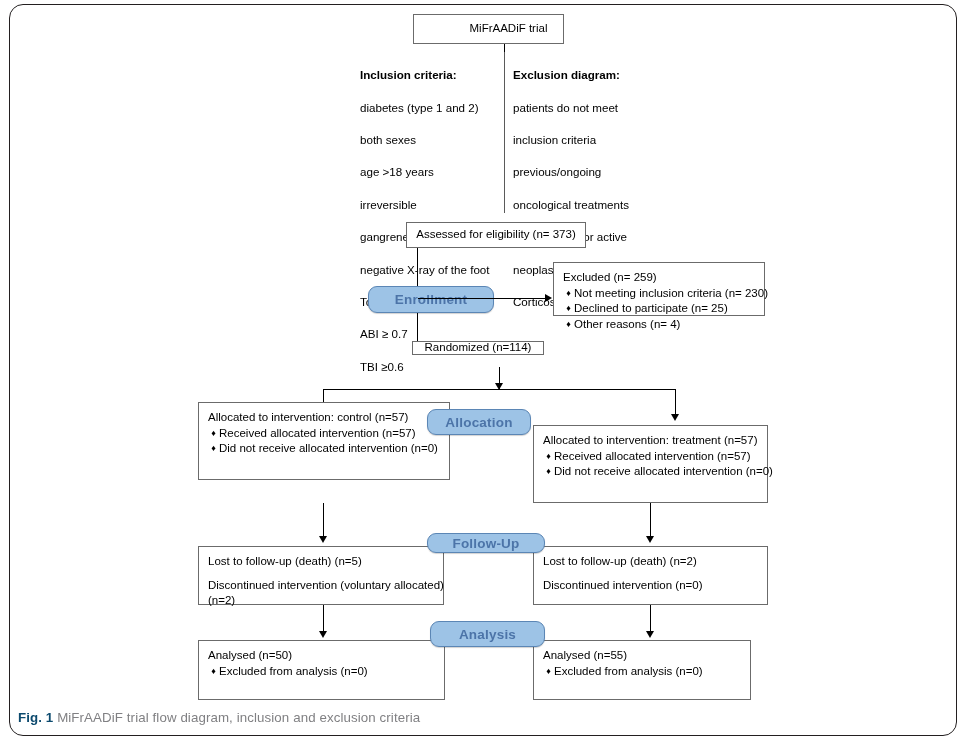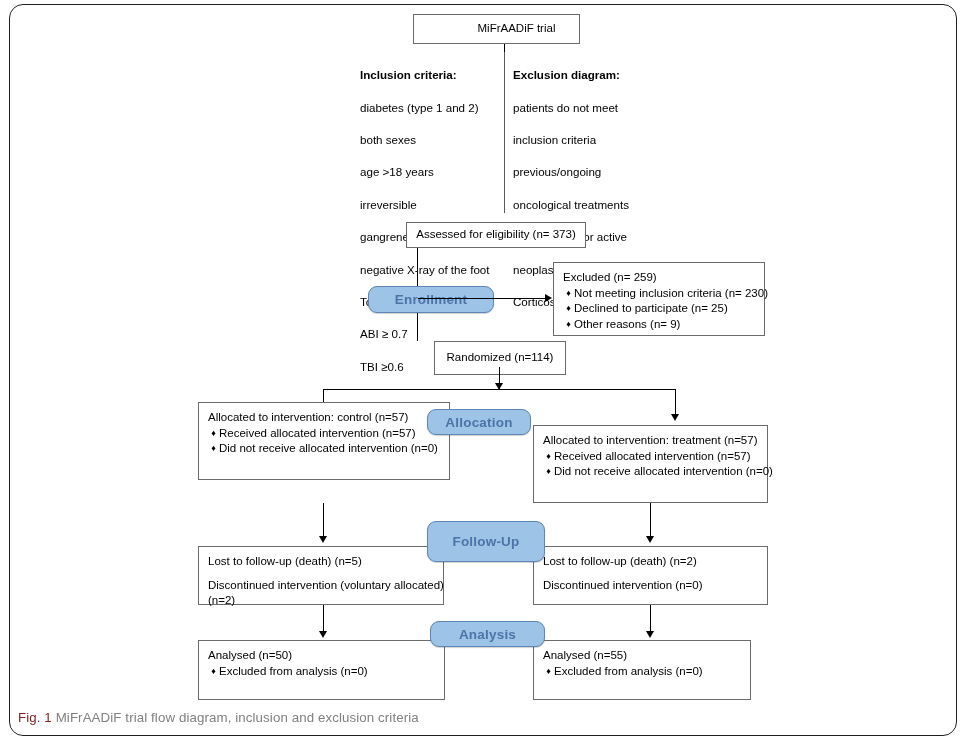--- a/index.html
+++ b/index.html
@@ -133,32 +133,32 @@
   
   #caption {
     position: absolute;
     left: 18px;
     top: 710px;
     font-size: 13.3px;
     color: #808083;
     letter-spacing: 0.1px;
   }
   #caption .lead {
-    color: #7f1d1d;
-    font-weight: normal;
+    color: #0c4a6e;
+    font-weight: bold;
   }
 </style>
 </head>
 <body>
 
 <div id="figure">
 
   <div id="figure-frame"></div>
 
-  <div class="box center" style="left:413px; top:14px; width:167px; height:30px;padding-left:40px;">
+  <div class="box center" style="left:413px; top:14px; width:151px; height:30px;padding-left:40px;">
     <span>MiFrAADiF trial</span>
   </div>
 
   <div class="vline" style="left:504px; top:44px; height:16px;"></div>
 
   <div class="divider-v" style="left:504px; top:52px; height:161px;"></div>
 
   <div class="crit" style="left:360px; top:51px; width:140px;">
     <span class="hd">Inclusion criteria:</span>
     <span class="row">diabetes (type 1 and 2)</span>
@@ -189,37 +189,37 @@
 
   <div class="vline" style="left:417px; top:248px; height:93px;"></div>
 
   <div class="badge" style="left:368px; top:286px; width:126px; height:27px;">
     <span>Enrollment</span>
   </div>
 
   <div class="hline" style="left:418px; top:298px; width:128px;"></div>
   <div class="arrow-right" style="left:545px; top:294px;"></div>
 
-  <div class="box" style="left:553px; top:262px; width:212px; height:74px;">
+  <div class="box" style="left:553px; top:262px; width:212px; height:54px;">
     <span class="row">Excluded (n= 259)</span>
     <div class="bullet-row">
       <span class="bullet">♦</span>
       <span class="bullet-txt">Not meeting inclusion criteria (n= 230)</span>
     </div>
     <div class="bullet-row">
       <span class="bullet">♦</span>
       <span class="bullet-txt">Declined to participate (n= 25)</span>
     </div>
     <div class="bullet-row">
       <span class="bullet">♦</span>
-      <span class="bullet-txt">Other reasons (n= 9)</span>
-    </div>
-  </div>
-
-  <div class="box center" style="left:434px; top:341px; width:132px; height:34px;">
+      <span class="bullet-txt">Other reasons (n= 4)</span>
+    </div>
+  </div>
+
+  <div class="box center" style="left:412px; top:341px; width:132px; height:14px;">
     <span>Randomized (n=114)</span>
   </div>
 
   <div class="vline" style="left:499px; top:367px; height:22px;"></div>
   <div class="arrow-down" style="left:495px; top:383px;"></div>
 
   <div class="hline" style="left:323px; top:389px; width:353px;"></div>
 
   <div class="vline" style="left:323px; top:389px; height:28px;"></div>
   <div class="arrow-down" style="left:319px; top:414px;"></div>
@@ -267,21 +267,21 @@
     <span class="row">Discontinued intervention (voluntary allocated)</span>
     <span class="row">(n=2)</span>
   </div>
 
   <div class="box" style="left:533px; top:546px; width:235px; height:59px;">
     <span class="row">Lost to follow-up (death) (n=2)</span>
     <div class="gap"></div>
     <span class="row">Discontinued intervention (n=0)</span>
   </div>
 
-  <div class="badge" style="left:427px; top:521px; width:118px; height:41px;">
+  <div class="badge" style="left:427px; top:533px; width:118px; height:20px;">
     <span>Follow-Up</span>
   </div>
 
   <div class="vline" style="left:323px; top:605px; height:30px;"></div>
   <div class="arrow-down" style="left:319px; top:631px;"></div>
 
   <div class="vline" style="left:650px; top:605px; height:30px;"></div>
   <div class="arrow-down" style="left:646px; top:631px;"></div>
 
   <div class="box" style="left:198px; top:640px; width:247px; height:60px;">

